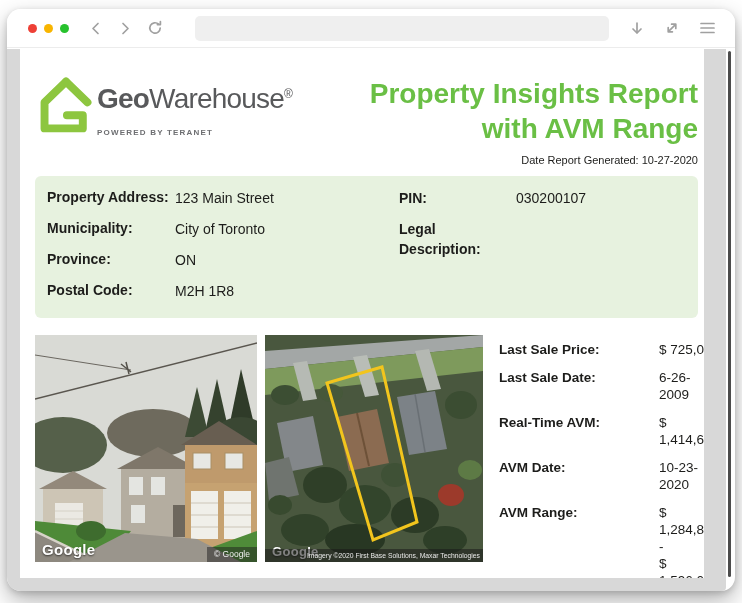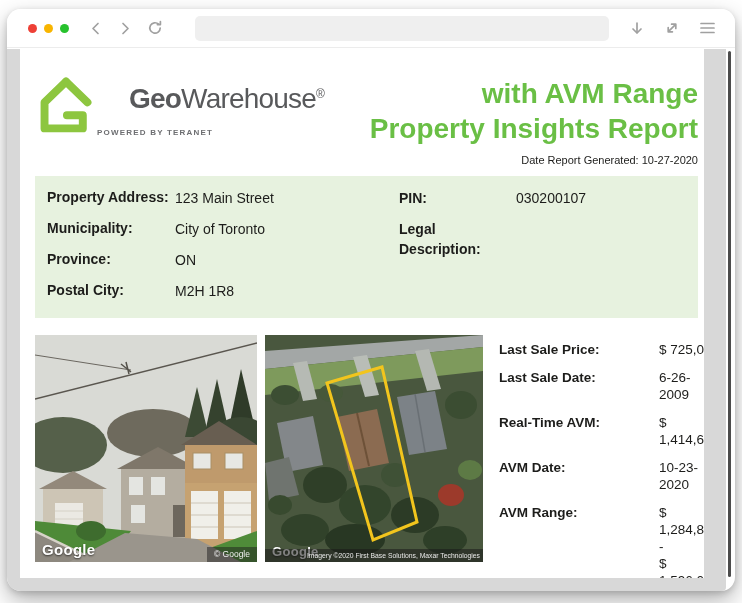--- a/index.html
+++ b/index.html
@@ -38,30 +38,30 @@
     position:absolute; top:42px; bottom:14px; right:4px; width:3px;
     background:#4c4c4c; border-radius:2px;
   }
   .page { background:#fff; height:100%; display:flex; flex-direction:column; overflow:hidden; }
   .page-content { flex:1; display:flex; flex-direction:column; padding:15px 6px 0 15px; }
 
   
   .header-row { display:flex; justify-content:space-between; align-items:flex-start; }
   .logo-block { display:flex; align-items:center; margin:11px 0 0 3px; }
   .logo-text { margin-left:3px; }
-  .brand { font-size:28px; color:#58595b; letter-spacing:-0.8px; line-height:30px; white-space:nowrap;margin-left:32px; }
+  .brand { font-size:28px; color:#58595b; letter-spacing:-0.8px; line-height:30px; white-space:nowrap; }
   .brand .b { font-weight:700; }
   .brand .r { font-size:12px; vertical-align:super; font-weight:400; }
   .tagline { font-size:8px; letter-spacing:1.2px; color:#6d6e71; margin-top:13px; font-weight:700; }
   .title-block { text-align:right; margin-top:12px; }
   .report-title { font-size:28px; font-weight:700; color:#6abf45; line-height:35px; }
   .date-line { font-size:11px; color:#1d1d1b; margin-top:8px; }
 
   
-  .panel { margin-top:10px; background:#e7f2df; padding:13px 12px 5px 12px; display:flex; }
+  .panel { margin-top:10px; background:#e7f2df; padding:13px 12px 5px 12px; display:flex;border-radius:6px; }
   .panel-col-left { width:352px; flex-shrink:0; }
   .panel-col-right { flex:1; }
   .f-row { display:flex; margin-bottom:11px; font-size:14px; color:#1d1d1b; }
   .f-label { font-weight:700; flex-shrink:0; }
   .panel-col-left .f-label { width:128px; }
   .panel-col-right .f-label { width:117px; line-height:1.42; }
   .f-value { flex:1; line-height:1.42; }
 
   
   .photos-row { display:flex; margin-top:17px; align-items:flex-start; }
@@ -156,43 +156,43 @@
                 <path d="M30 7 L7 29 L7 57 L48 57 L48 43 L31 43"></path>
               </svg>
             </span>
             <div class="logo-text">
               <div class="brand"><span class="b">Geo</span><span>Warehouse</span><span class="r">®</span></div>
               <div class="tagline">POWERED BY TERANET</div>
             </div>
           </div>
           <div class="title-block">
             <div class="report-title">
+              <div>Property Insights Report</div>
               <div>with AVM Range</div>
-              <div>Property Insights Report</div>
             </div>
             <div class="date-line">Date Report Generated: 10-27-2020</div>
           </div>
         </div>
 
         <div class="panel">
           <div class="panel-col-left">
             <div class="f-row">
               <div class="f-label">Property Address:</div>
               <div class="f-value">123 Main Street</div>
             </div>
             <div class="f-row">
               <div class="f-label">Municipality:</div>
               <div class="f-value">City of Toronto</div>
             </div>
             <div class="f-row">
               <div class="f-label">Province:</div>
               <div class="f-value">ON</div>
             </div>
             <div class="f-row">
-              <div class="f-label">Postal City:</div>
+              <div class="f-label">Postal Code:</div>
               <div class="f-value">M2H 1R8</div>
             </div>
           </div>
           <div class="panel-col-right">
             <div class="f-row">
               <div class="f-label">PIN:</div>
               <div class="f-value">030200107</div>
             </div>
             <div class="f-row">
               <div class="f-label">Legal Description:</div>

